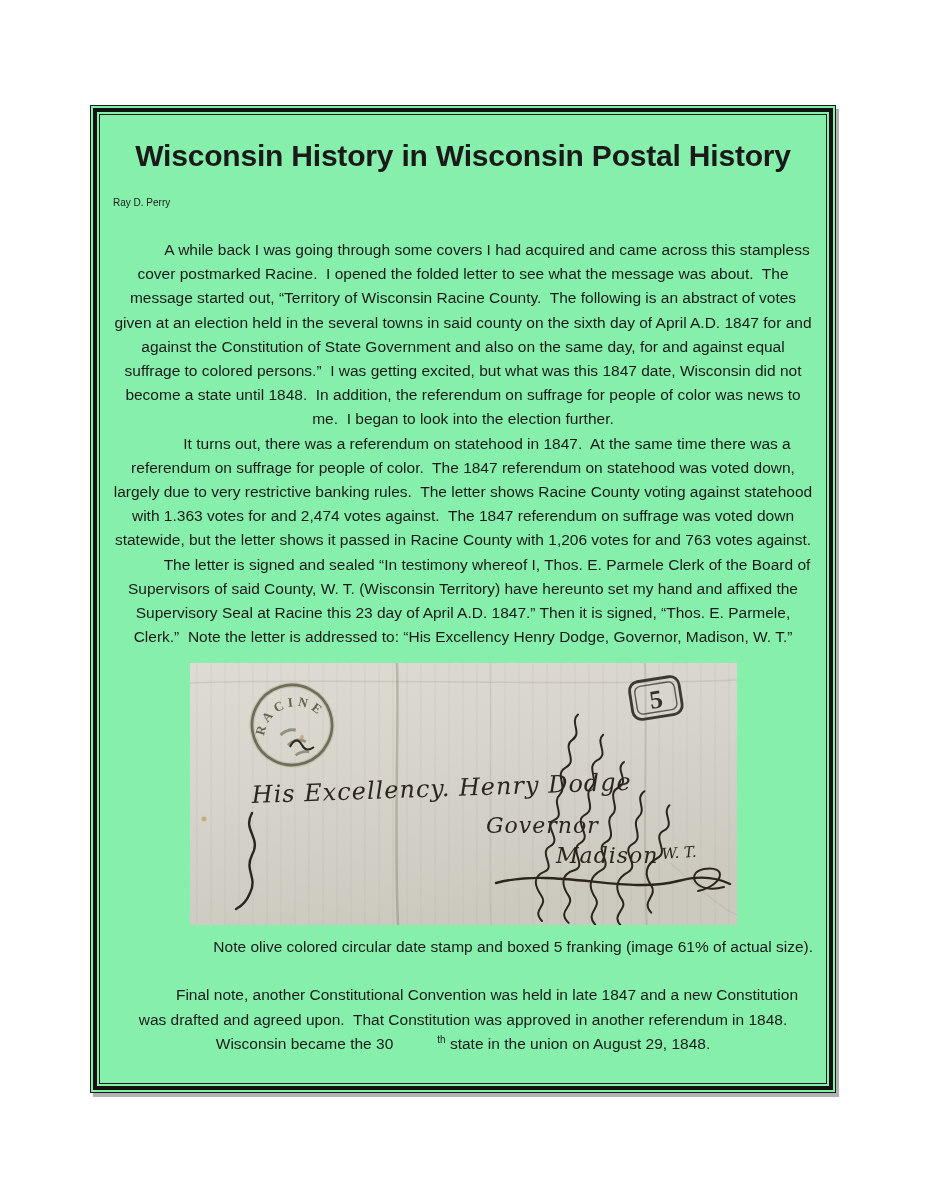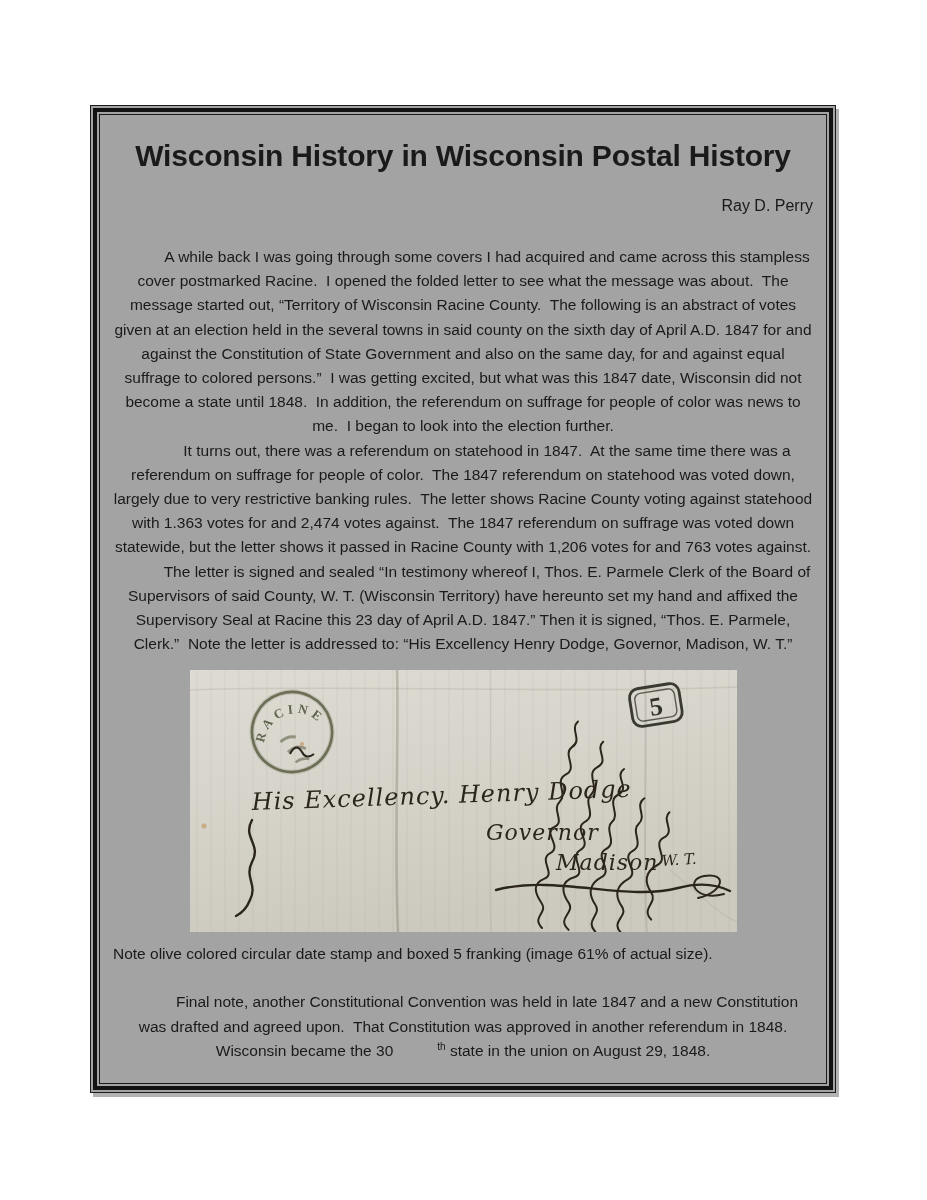--- a/index.html
+++ b/index.html
@@ -9,21 +9,21 @@
     position:relative;
     overflow:hidden;
     font-family:"Liberation Sans",sans-serif;
     color:#1a1a1a;
   }
   .frame-outer{
     position:absolute;left:90px;top:105px;width:746px;height:988px;
     box-sizing:border-box;
     border:1.5px solid #1a1a1a;
     padding:2px;
-    background:#a3a3a3;
+    background:#86efac;
     box-shadow:3px 4px 0 rgba(115,115,115,.55);
   }
   .frame-mid{
     height:100%;box-sizing:border-box;
     border:4.5px solid #121212;
     padding:2px;
   }
   .frame-inner{
     height:100%;box-sizing:border-box;
     border:1.2px solid #1a1a1a;
@@ -33,22 +33,22 @@
   h1.doc-title{
     margin:12px 0 0;
     font-size:30px;
     line-height:38px;
     font-weight:bold;
     text-align:center;
     letter-spacing:-0.2px;
   }
   .author{
     margin-top:22px;
-    text-align:right;
-    font-size:16px;
+    text-align:left;
+    font-size:10px;
   }
   .body-p{
     margin:0;
     font-size:15.5px;
     line-height:24.2px;
     text-indent:48px;
     white-space:pre-wrap;
     text-align:center;
   }
   .body-p.first{margin-top:30px;}
@@ -57,21 +57,21 @@
     text-align:center;
   }
   .cover-wrap{
     display:inline-block;
     width:547px;height:262px;
     line-height:0;
   }
   .caption{
     margin:9px 0 8px;
     font-size:15.5px;
-    text-align:left;
+    text-align:right;
   }
   .body-p.final{margin-top:27px;}
   sup{font-size:10px;line-height:0;margin-left:44px;}
 </style>
 </head>
 <body>
 
 <div class="frame-outer">
   <div class="frame-mid">
     <div class="frame-inner">

